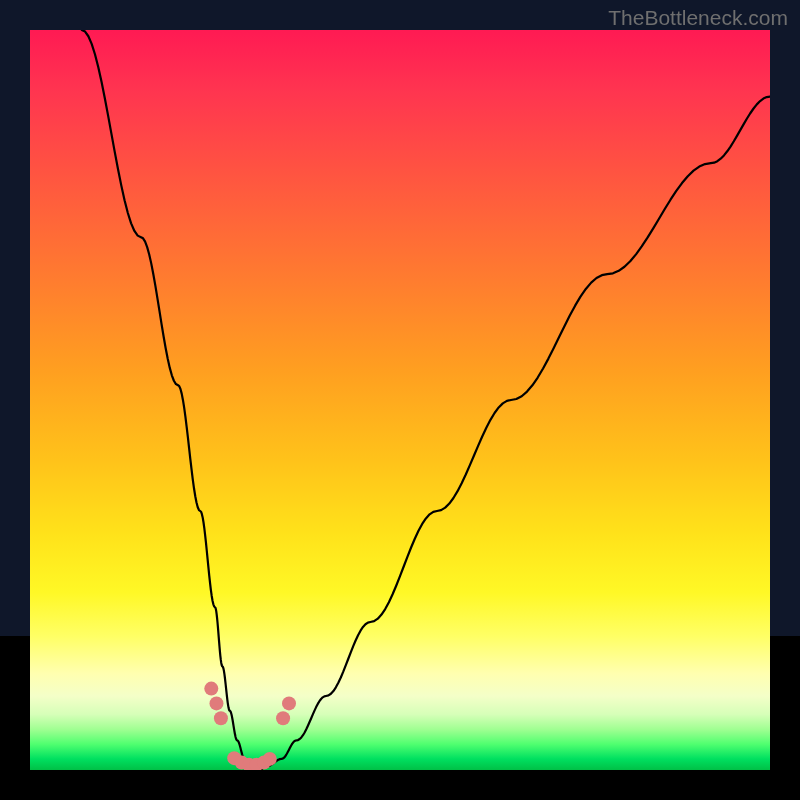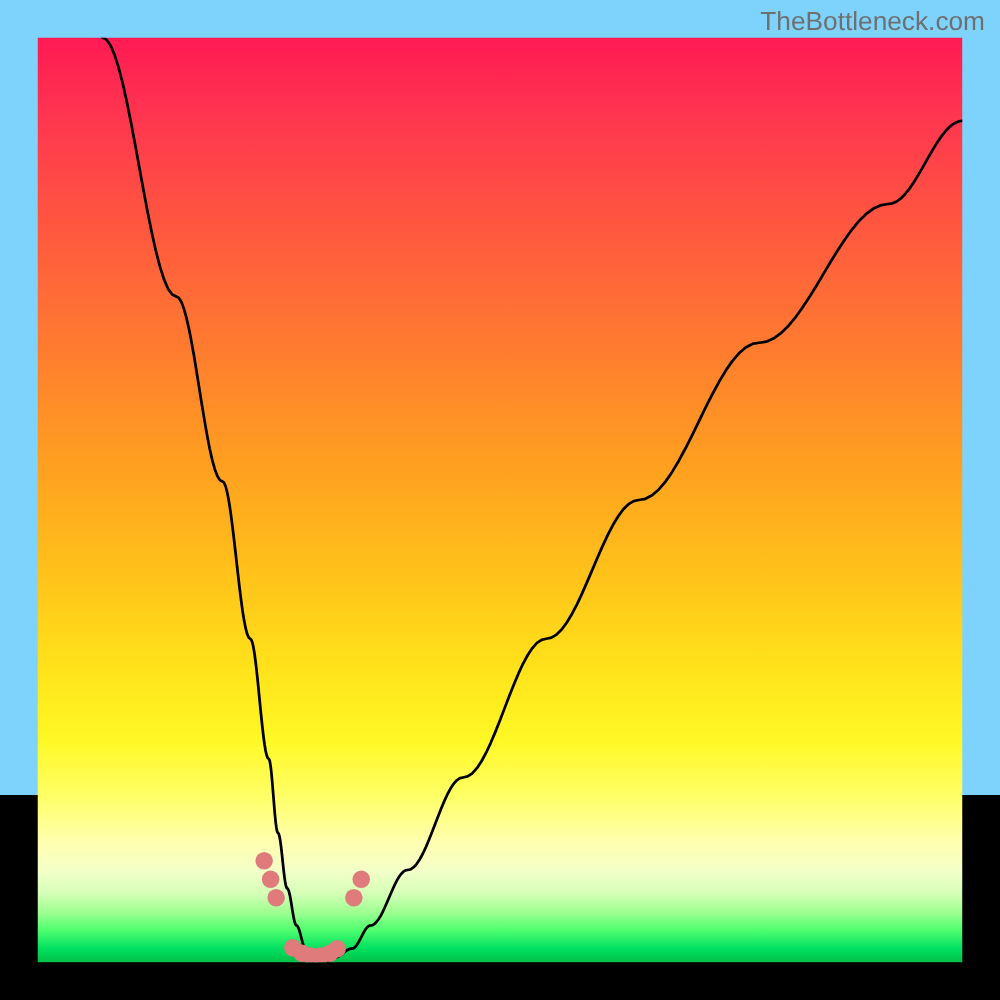--- a/index.html
+++ b/index.html
@@ -10,21 +10,21 @@
     background: #000000;
     overflow: hidden;
     font-family: Arial, Helvetica, sans-serif;
   }
   .frame {
     position: absolute;
     top: 0;
     left: 0;
     width: 800px;
     height: 636px;
-    background: #7dd3fc;
+    background: #0f172a;
   }
   .plot-area {
     position: absolute;
     top: 30px;
     left: 30px;
     width: 740px;
     height: 740px;
     overflow: hidden;
   }
   .gradient-main {

